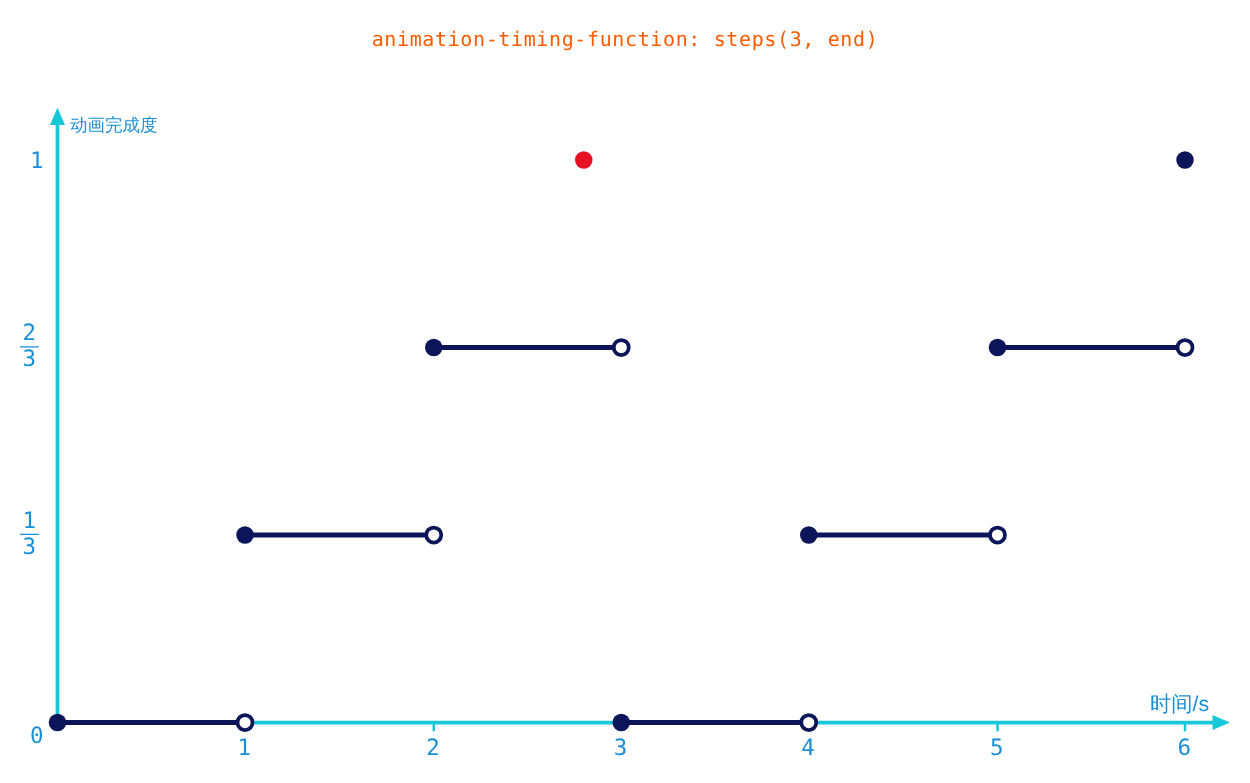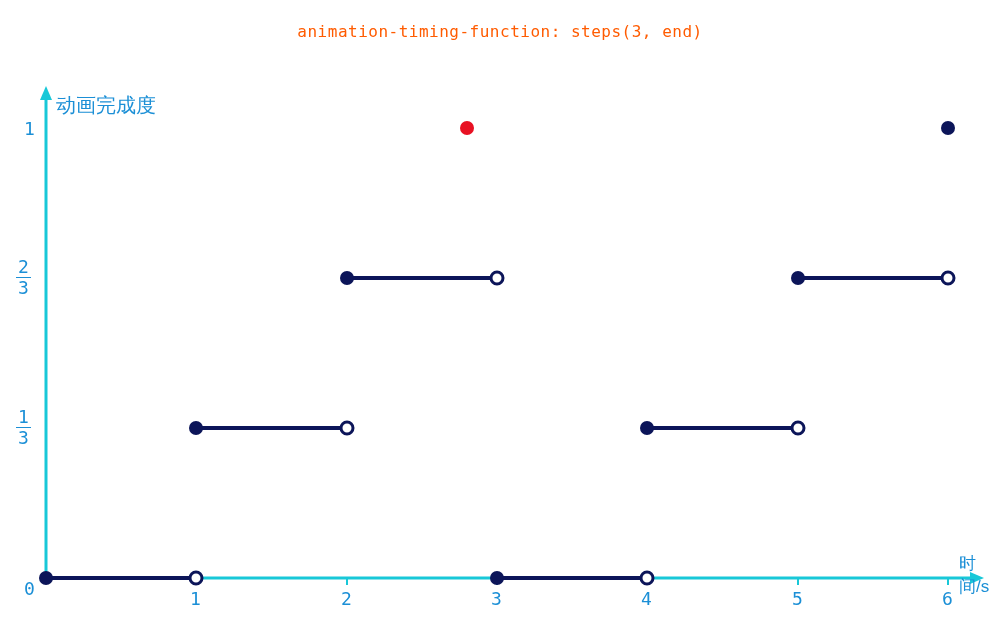--- a/index.html
+++ b/index.html
@@ -27,21 +27,21 @@
   .plot {
     position: absolute;
     left: 0;
     top: 0;
     width: 1000px;
     height: 626px;
   }
   .axis-label-y {
     position: absolute;
     color: #1b8fd6;
-    font-size: 20px;
+    font-size: 14px;
     font-family: "Microsoft YaHei", "PingFang SC", sans-serif;
   }
   .axis-label-x {
     position: absolute;
     color: #1b8fd6;
     font-size: 17px;
     font-family: "Microsoft YaHei", "PingFang SC", sans-serif;
   }
   .tick-num {
     position: absolute;
@@ -113,21 +113,21 @@
     <circle cx="647" cy="578" r="6"></circle>
     <circle cx="798" cy="428" r="6"></circle>
     <circle cx="948" cy="278" r="6"></circle>
   </g>
 
   <circle cx="467" cy="128" r="7" fill="#e81123"></circle>
 </svg>
 
 <div class="axis-label-y" style="left:56px; top:92px;">动画完成度</div>
 
-<div class="axis-label-x" style="left:920px; top:552px;margin-left:39px;">时间/s</div>
+<div class="axis-label-x" style="left:920px; top:552px;">时间/s</div>
 
 <div class="tick-num" style="left:24px; top:578px;">0</div>
 
 <div class="tick-num" style="left:24px; top:118px;">1</div>
 
 <div class="frac" style="left:16px; top:258px;">
   <span class="num">2</span>
   <span class="den">3</span>
 </div>
 

